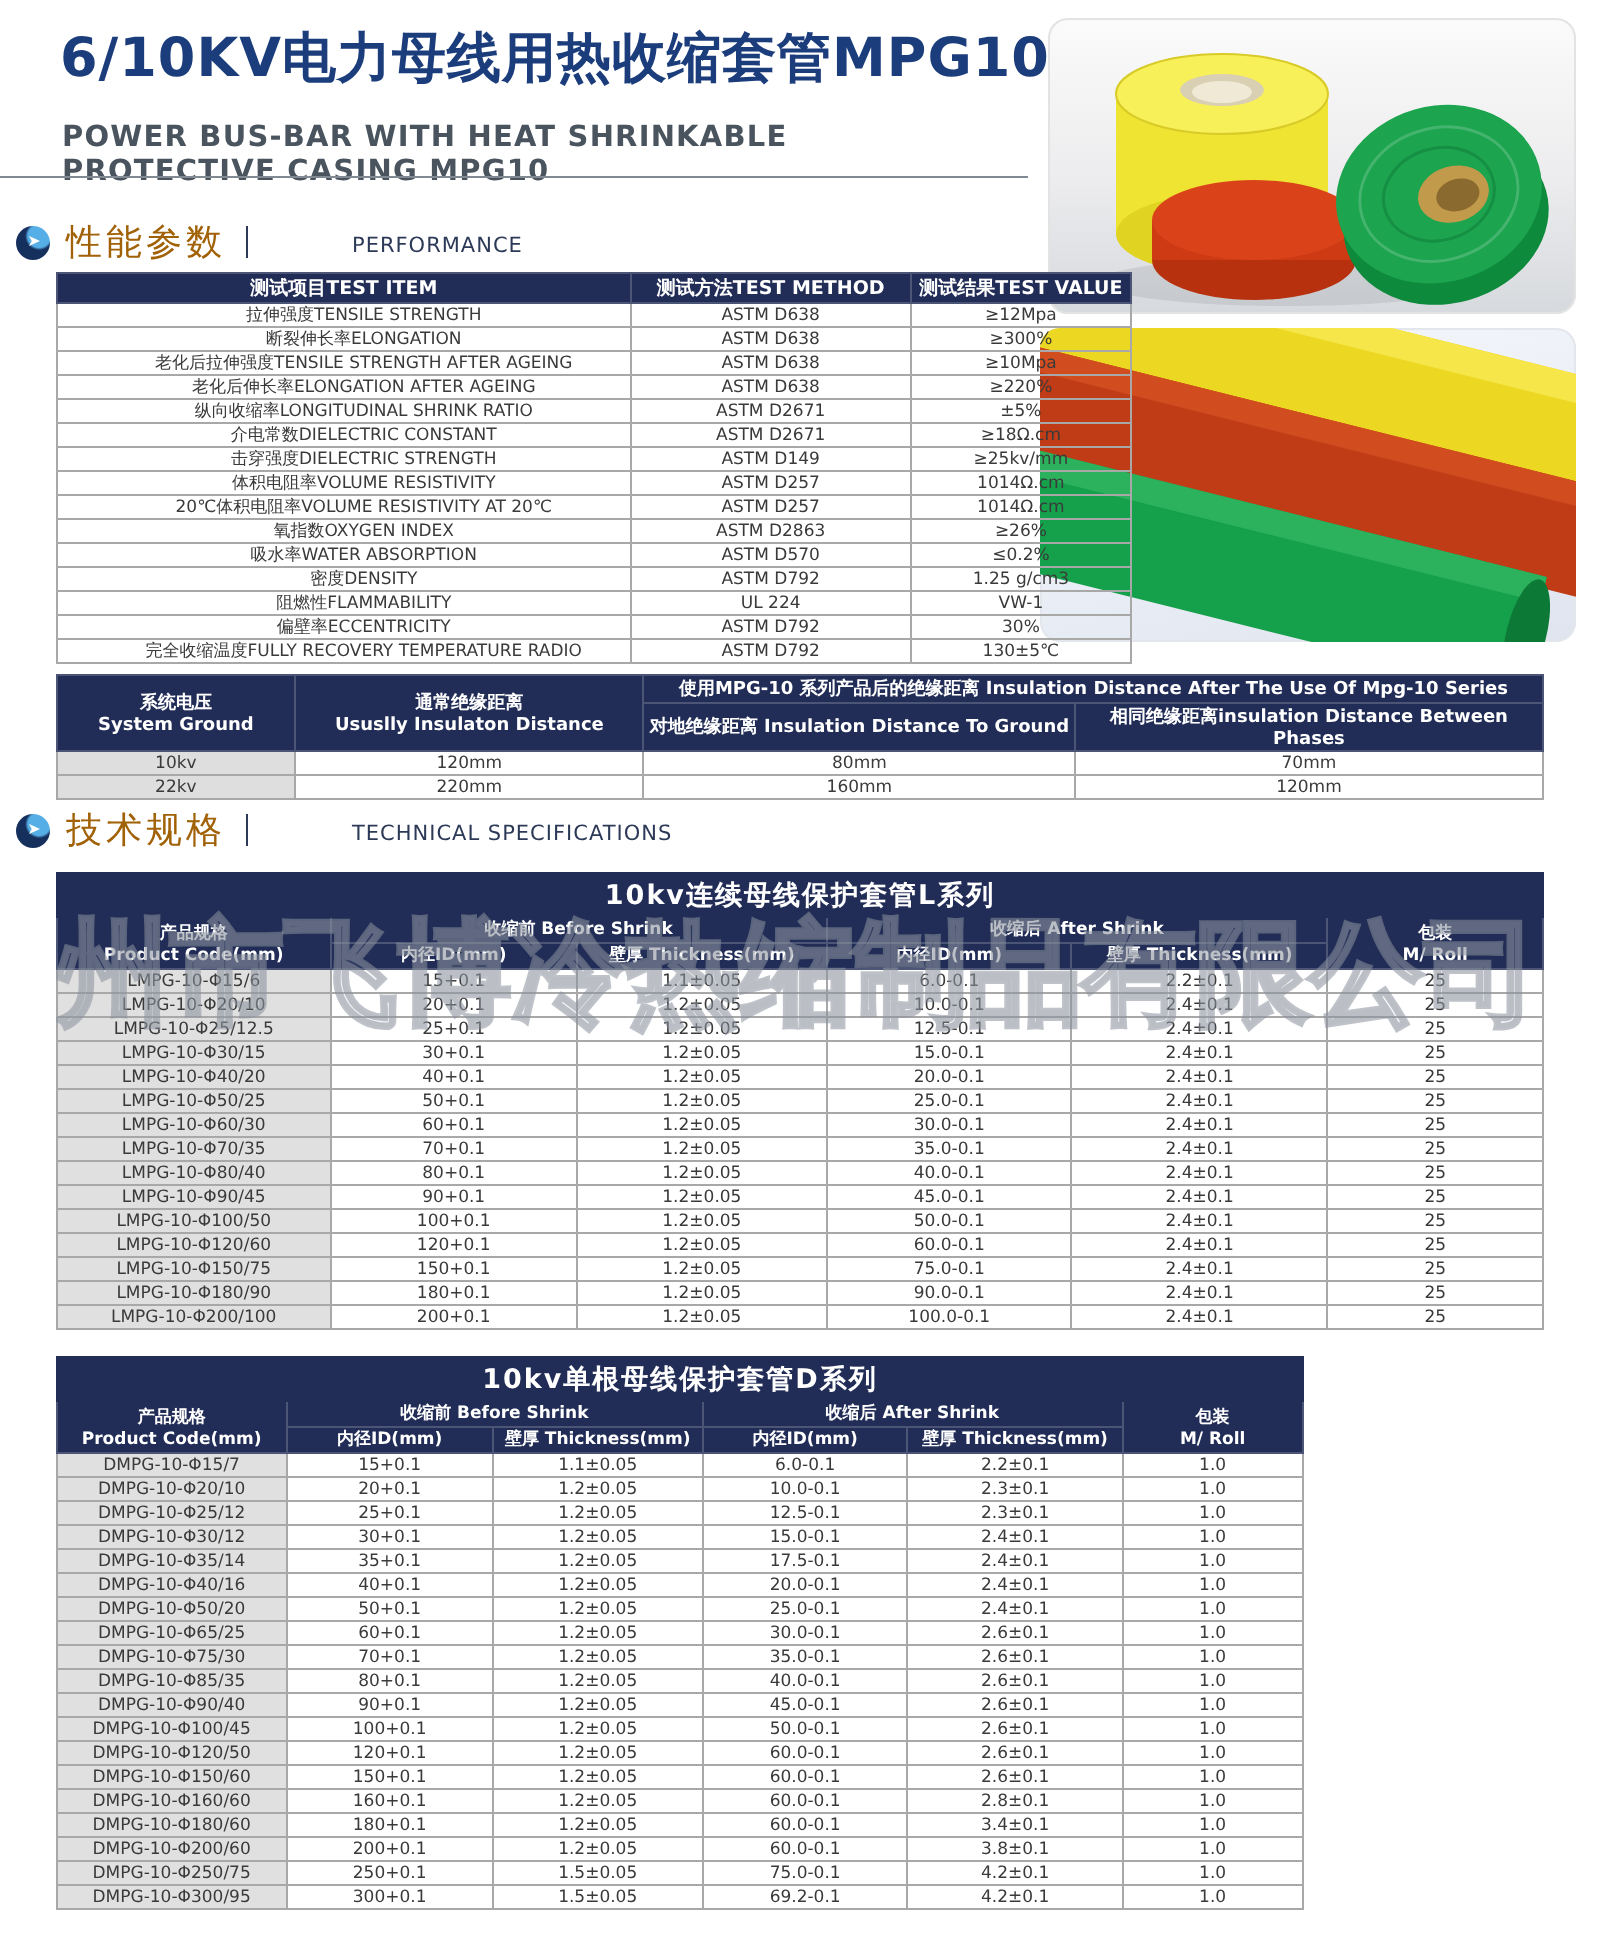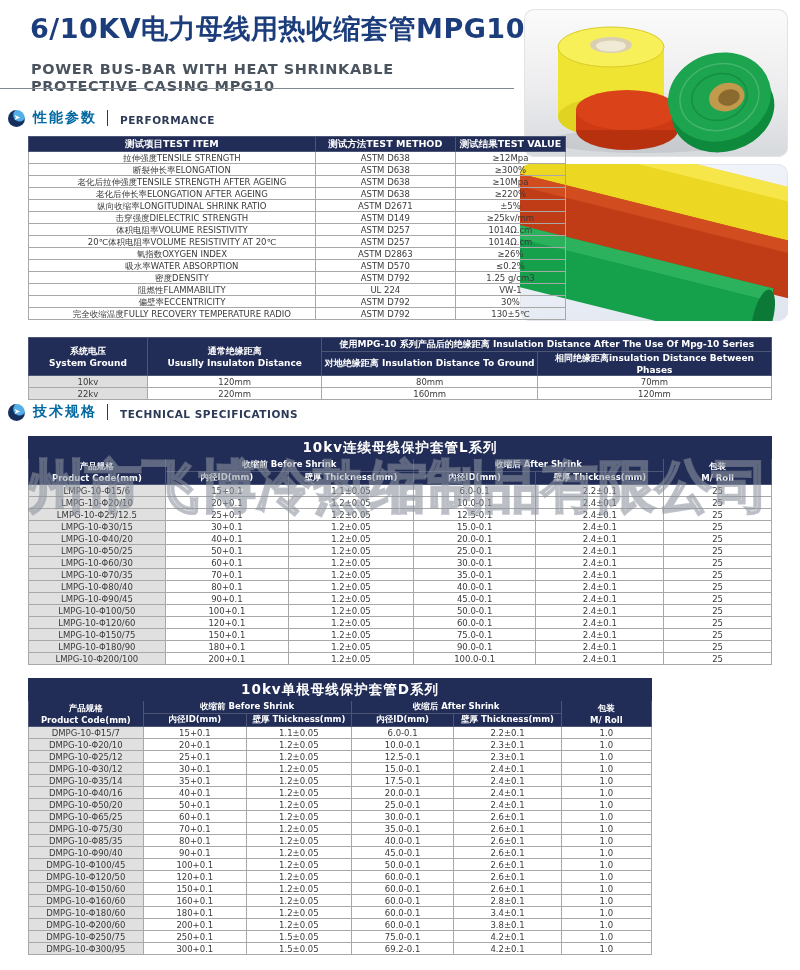--- a/index.html
+++ b/index.html
@@ -11,23 +11,23 @@
   .doc-title{left:30px;top:11px;font-size:27px;font-weight:bold;color:#1c3d7c;letter-spacing:0.5px;white-space:nowrap;}
   .doc-sub{left:31px;font-size:14.5px;font-weight:bold;color:#4a545e;letter-spacing:0.6px;white-space:nowrap;margin-top:14px;}
   .rule{left:0;top:88px;width:514px;height:0;border-top:1.5px solid #818a93;}
 
   
   .section{display:flex;align-items:center;gap:8px;}
   .bullet{width:17px;height:17px;border-radius:50%;flex:0 0 17px;
           background:radial-gradient(circle at 68% 30%,#55aee6 0 34%,#16305e 42% 100%);
           display:flex;align-items:center;justify-content:center;}
   .bullet span{color:#fff;font-size:8px;line-height:1;transform:translatex(0.5px);}
-  .sec-zh{font-size:14px;font-weight:bold;color:#0369a1;letter-spacing:2px;}
+  .sec-zh{font-size:18px;font-weight:normal;color:#a16207;letter-spacing:2px;}
   .sec-div{width:0;height:16px;border-left:1.5px solid #2c3a57;margin:0 4px 0 2px;}
-  .sec-en{font-size:10.5px;font-weight:bold;color:#2c3a57;letter-spacing:0.5px;padding-top:4px;}
+  .sec-en{font-size:10.5px;font-weight:normal;color:#2c3a57;letter-spacing:0.5px;padding-top:4px;margin-left:40px;}
 
   
   table.tbl{border-collapse:collapse;table-layout:fixed;width:100%;}
   table.tbl td{border:1px solid #a8a8a8;height:11px;line-height:10px;font-size:8.5px;color:#3a3a3a;
                text-align:center;padding:0 2px;overflow:hidden;white-space:nowrap;}
   table.tbl th{background:#212d56;color:#ffffff;font-weight:bold;border:1px solid #4c5576;padding:0 2px;overflow:hidden;}
   tr.title-row th{font-size:13.5px;height:21px;letter-spacing:1px;border:1px solid #212d56;text-align:center;}
 
   
   .perf th{font-size:9.5px;height:14px;}
@@ -154,20 +154,25 @@
           </tr>
           <tr>
             <td>老化后伸长率ELONGATION AFTER AGEING</td>
             <td>ASTM D638</td>
             <td>≥220%</td>
           </tr>
           <tr>
             <td>纵向收缩率LONGITUDINAL SHRINK RATIO</td>
             <td>ASTM D2671</td>
             <td>±5%</td>
+          </tr>
+          <tr>
+            <td>介电常数DIELECTRIC CONSTANT</td>
+            <td>ASTM D2671</td>
+            <td>≥18Ω.cm</td>
           </tr>
           <tr>
             <td>击穿强度DIELECTRIC STRENGTH</td>
             <td>ASTM D149</td>
             <td>≥25kv/mm</td>
           </tr>
           <tr>
             <td>体积电阻率VOLUME RESISTIVITY</td>
             <td>ASTM D257</td>
             <td>1014Ω.cm</td>

